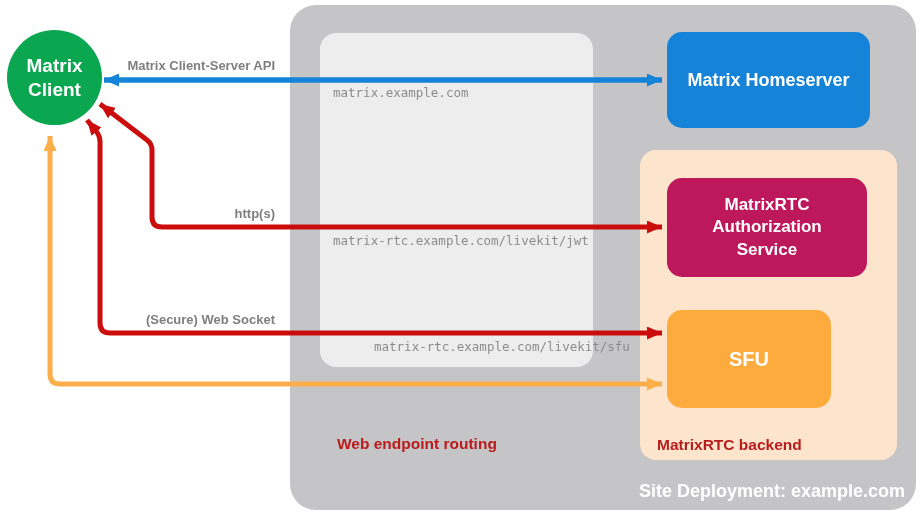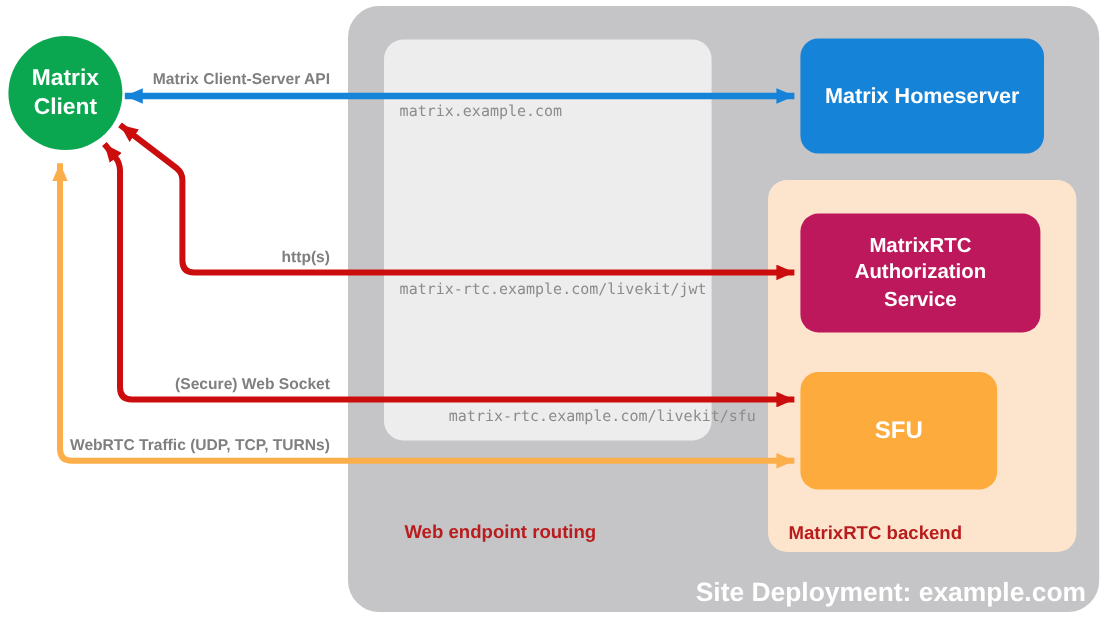--- a/index.html
+++ b/index.html
@@ -29,21 +29,21 @@
   .ep-2{top:306px;margin-left:41px;}
   .section-label{position:absolute;font-weight:bold;font-size:15.5px;color:#b91c1c;white-space:nowrap;}
   .routing-label{left:17px;top:402px;}
   .backend-label{left:657px;top:436px;z-index:7;}
   
   .arrow-label{position:absolute;right:646px;font-weight:bold;font-size:13px;color:#7F7F7F;white-space:nowrap;z-index:7;}
   .lbl-api{top:58px;}
   .lbl-https{top:206px;}
   .lbl-ws{top:312px;}
   .lbl-webrtc{top:363px;}
-  .site-label{right:16px;top:481px;font-weight:bold;font-size:22px;color:#ffffff;white-space:nowrap;z-index:7;}
+  .site-label{right:16px;top:481px;font-weight:bold;font-size:18px;color:#ffffff;white-space:nowrap;z-index:7;}
 </style>
 </head>
 <body>
 
 <div class="canvas">
 
   <div class="abs site-container"></div>
 
   <div class="abs backend-container"></div>
 
@@ -81,18 +81,17 @@
   <div class="abs node client-circle">Matrix
 Client</div>
   <div class="abs node auth-box">MatrixRTC
 Authorization
 Service</div>
   <div class="abs node sfu-box">SFU</div>
 
   <div class="arrow-label lbl-api">Matrix Client-Server API</div>
   <div class="arrow-label lbl-https">http(s)</div>
   <div class="arrow-label lbl-ws">(Secure) Web Socket</div>
-  <div class="arrow-label lbl-webrtc">WebRTC Traffic (UDP, TCP, TURNs)</div>
 
   <div class="section-label backend-label">MatrixRTC backend</div>
   <div class="abs site-label">Site Deployment: example.com</div>
 
 </div>
 
 </body></html>

